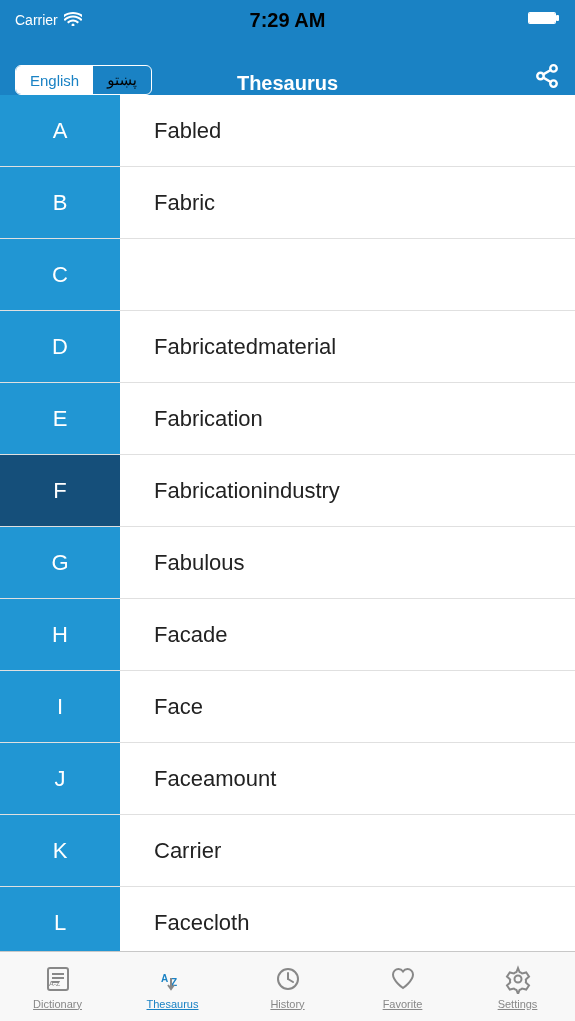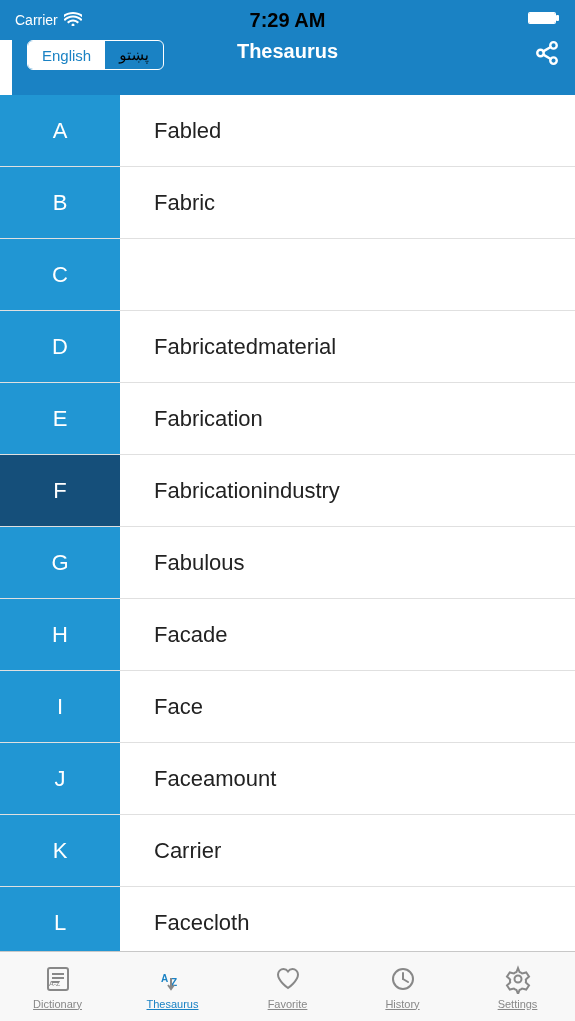--- a/index.html
+++ b/index.html
@@ -41,25 +41,24 @@
       font-weight: 600;
       position: absolute;
       left: 50%;
       transform: translateX(-50%);
     }
 
     
     .header {
       background: #1a82c4;
       display: flex;
-      align-items: flex-start;
+      align-items: flex-end;
       justify-content: space-between;
       padding: 0 15px;
       height: 55px;
-      margin-left: 12px;
     }
 
     .lang-switcher {
       display: flex;
       border-radius: 6px;
       overflow: hidden;
       border: 1.5px solid white;
     }
 
     .lang-btn {
@@ -296,35 +295,35 @@
       <text x="3" y="18" font-size="10" fill="#1a82c4" font-weight="bold" font-family="Arial">A</text>
       <text x="13" y="22" font-size="10" fill="#1a82c4" font-weight="bold" font-family="Arial">Z</text>
       <line x1="13" y1="14" x2="13" y2="24" stroke="#1a82c4" stroke-width="2"></line>
       <polyline points="10,21 13,25 16,21" fill="#1a82c4" stroke="#1a82c4" stroke-width="1"></polyline>
     </svg>
     <span class="tab-label active">Thesaurus</span>
   </div>
 
   <div class="tab-item">
     <svg class="tab-svg" viewBox="0 0 30 30">
-      <path d="M15 24 C15 24 5 17 5 10.5 C5 7.5 7.5 5 10.5 5 C12.5 5 14 6 15 7.5 C16 6 17.5 5 19.5 5 C22.5 5 25 7.5 25 10.5 C25 17 15 24 15 24Z" stroke="#888" stroke-width="1.8" fill="none"></path>
-    </svg>
-    <span class="tab-label">Favorite</span>
-  </div>
-
-  <div class="tab-item">
-    <svg class="tab-svg" viewBox="0 0 30 30">
       <circle cx="15" cy="15" r="10" stroke="#888" stroke-width="1.8" fill="none"></circle>
       <line x1="15" y1="9" x2="15" y2="15" stroke="#888" stroke-width="1.8" stroke-linecap="round"></line>
       <line x1="15" y1="15" x2="20" y2="18" stroke="#888" stroke-width="1.8" stroke-linecap="round"></line>
     </svg>
     <span class="tab-label">History</span>
   </div>
 
   <div class="tab-item">
     <svg class="tab-svg" viewBox="0 0 30 30">
+      <path d="M15 24 C15 24 5 17 5 10.5 C5 7.5 7.5 5 10.5 5 C12.5 5 14 6 15 7.5 C16 6 17.5 5 19.5 5 C22.5 5 25 7.5 25 10.5 C25 17 15 24 15 24Z" stroke="#888" stroke-width="1.8" fill="none"></path>
+    </svg>
+    <span class="tab-label">Favorite</span>
+  </div>
+
+  <div class="tab-item">
+    <svg class="tab-svg" viewBox="0 0 30 30">
       <circle cx="15" cy="15" r="3.5" stroke="#888" stroke-width="1.8" fill="none"></circle>
       <path d="M15 4 L16.5 8 C17.5 8.3 18.4 8.8 19.2 9.5 L23.2 8.5 L26 12.5 L22.8 15.5 C22.9 16 23 16.5 23 17 C23 17.5 22.9 18 22.8 18.5 L26 21.5 L23.2 25.5 L19.2 24.5 C18.4 25.2 17.5 25.7 16.5 26 L15 30 L13.5 26 C12.5 25.7 11.6 25.2 10.8 24.5 L6.8 25.5 L4 21.5 L7.2 18.5 C7.1 18 7 17.5 7 17 C7 16.5 7.1 16 7.2 15.5 L4 12.5 L6.8 8.5 L10.8 9.5 C11.6 8.8 12.5 8.3 13.5 8 Z" stroke="#888" stroke-width="1.5" fill="none"></path>
     </svg>
     <span class="tab-label">Settings</span>
   </div>
 
 </div>
 
 </body></html>

